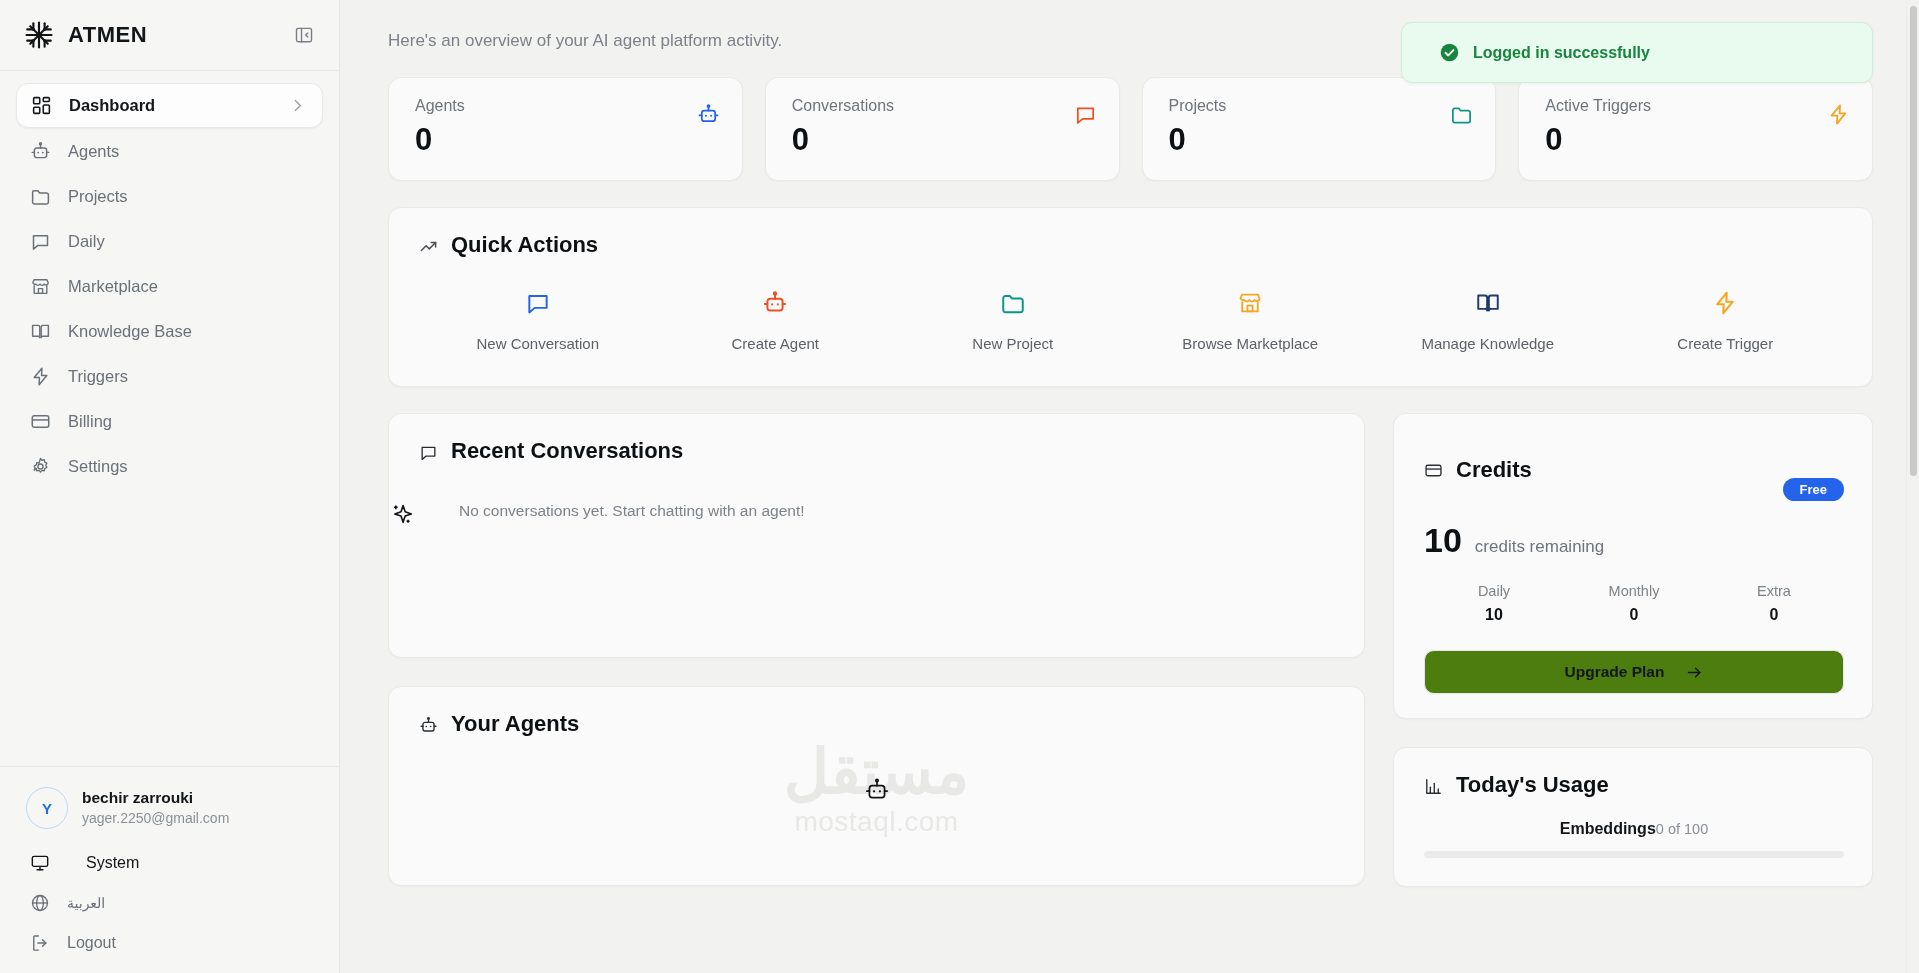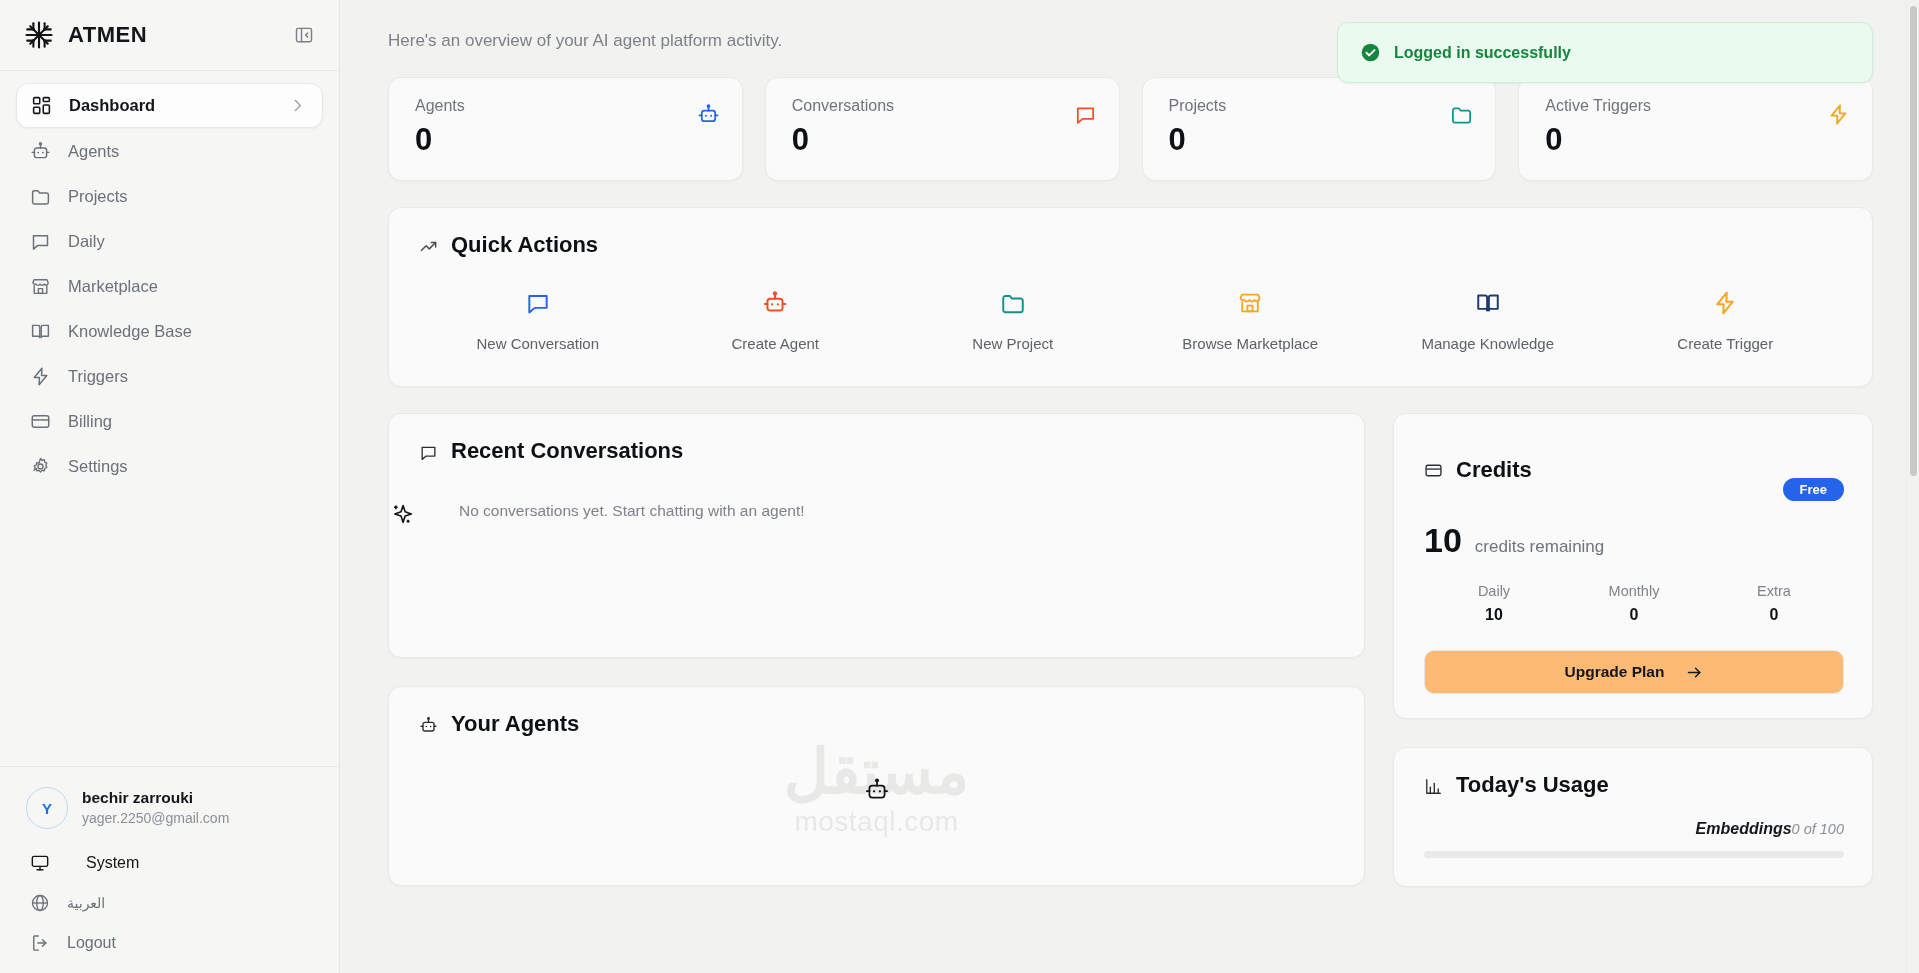--- a/index.html
+++ b/index.html
@@ -84,23 +84,23 @@
     flex: 1 1 auto; height: 973px; position: relative;
     padding: 22px 46px 0 48px;
     overflow: hidden;
   }
   .page-title { font-size: 40px; font-weight: 800; letter-spacing: -.6px; color: #0e1113; line-height: 1.15; }
   .page-sub { font-size: 17px; color: #7c8288; margin-top: 9px; }
 
   
   .toast {
     position: absolute; top: 22px; right: 46px;
-    width: 536px; height: 61px;
+    width: 472px; height: 61px;
     background: #e9faef; border: 1px solid #cdeedb; border-radius: 11px;
-    display: flex; align-items: center; gap: 13px; padding: 0 22px;
+    display: flex; align-items: center; gap: 13px; padding: 0 37px;
     box-shadow: 0 1px 3px rgba(16,24,40,.05);
     z-index: 5;
     margin-left: 36px;
   }
   .toast-icon { width: 21px; height: 21px; flex: 0 0 21px; display:block; }
   .toast-txt { font-size: 16px; font-weight: 600; color: #18853f; }
 
   
   .stats { display: flex; gap: 22px; margin-top: 26px; }
   .stat {
@@ -166,29 +166,29 @@
   }
   .cr-main { display: flex; align-items: baseline; gap: 13px; margin-top: 22px; }
   .cr-num { font-size: 34px; font-weight: 800; color: #0e1113; line-height: 1; }
   .cr-cap { font-size: 17px; color: #6e747a; }
   .cr-grid { display: flex; margin-top: 26px; }
   .cr-cell { flex: 1 1 0; text-align: center; }
   .cr-k { font-size: 14.5px; color: #7d8389; }
   .cr-v { font-size: 16px; font-weight: 700; color: #0e1113; margin-top: 7px; }
   .upgrade {
     margin-top: 26px; height: 44px; width: 100%;
-    background: #fdba74; border: 1px solid #e6e6e4; border-radius: 10px;
+    background: #4d7c0f; border: 1px solid #e6e6e4; border-radius: 10px;
     display: flex; align-items: center; justify-content: center; gap: 22px;
     font-size: 15.5px; font-weight: 700; color: #14171a; cursor: pointer;
   }
   .arrow-ic { width: 17px; height: 17px; display: block; }
 
   
   #usage { margin-top: 28px; padding: 24px 28px 0 30px; height: 140px; }
-  .usage-row { display: flex; align-items: baseline; justify-content: flex-end; margin-top: 22px; font-style: italic; }
+  .usage-row { display: flex; align-items: baseline; justify-content: center; margin-top: 22px; }
   .usage-k { font-size: 16px; font-weight: 600; color: #14171a; }
   .usage-v { font-size: 14.5px; color: #8b9097; }
   .bar { margin-top: 13px; height: 7px; border-radius: 999px; background: #eaeaea; overflow: hidden; }
   .bar > i { display: block; height: 100%; background: #2563eb; border-radius: 999px; }
 
   
   #scrollbar {
     position: absolute; top: 0; right: 0; width: 13px; height: 973px;
     background: #f2f2f1; border-left: 1px solid #ececea; z-index: 9;
   }

